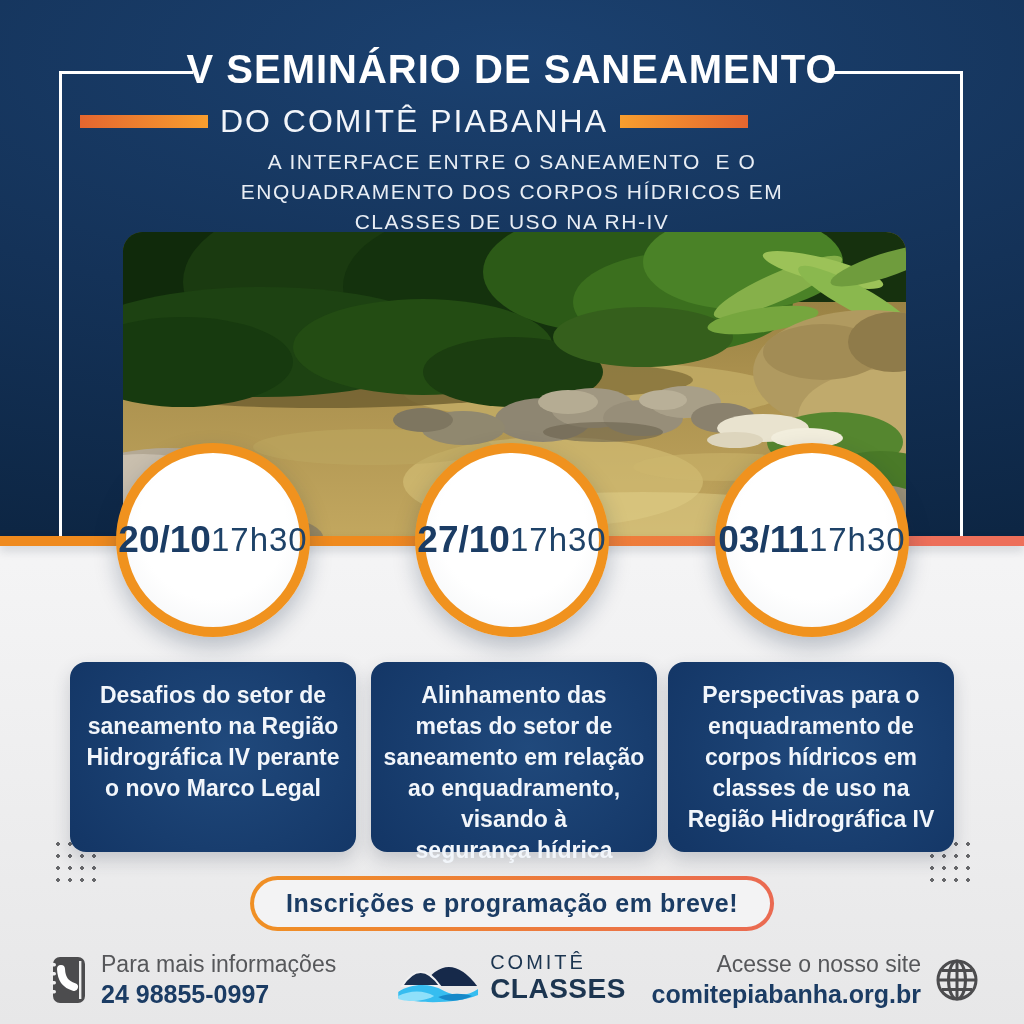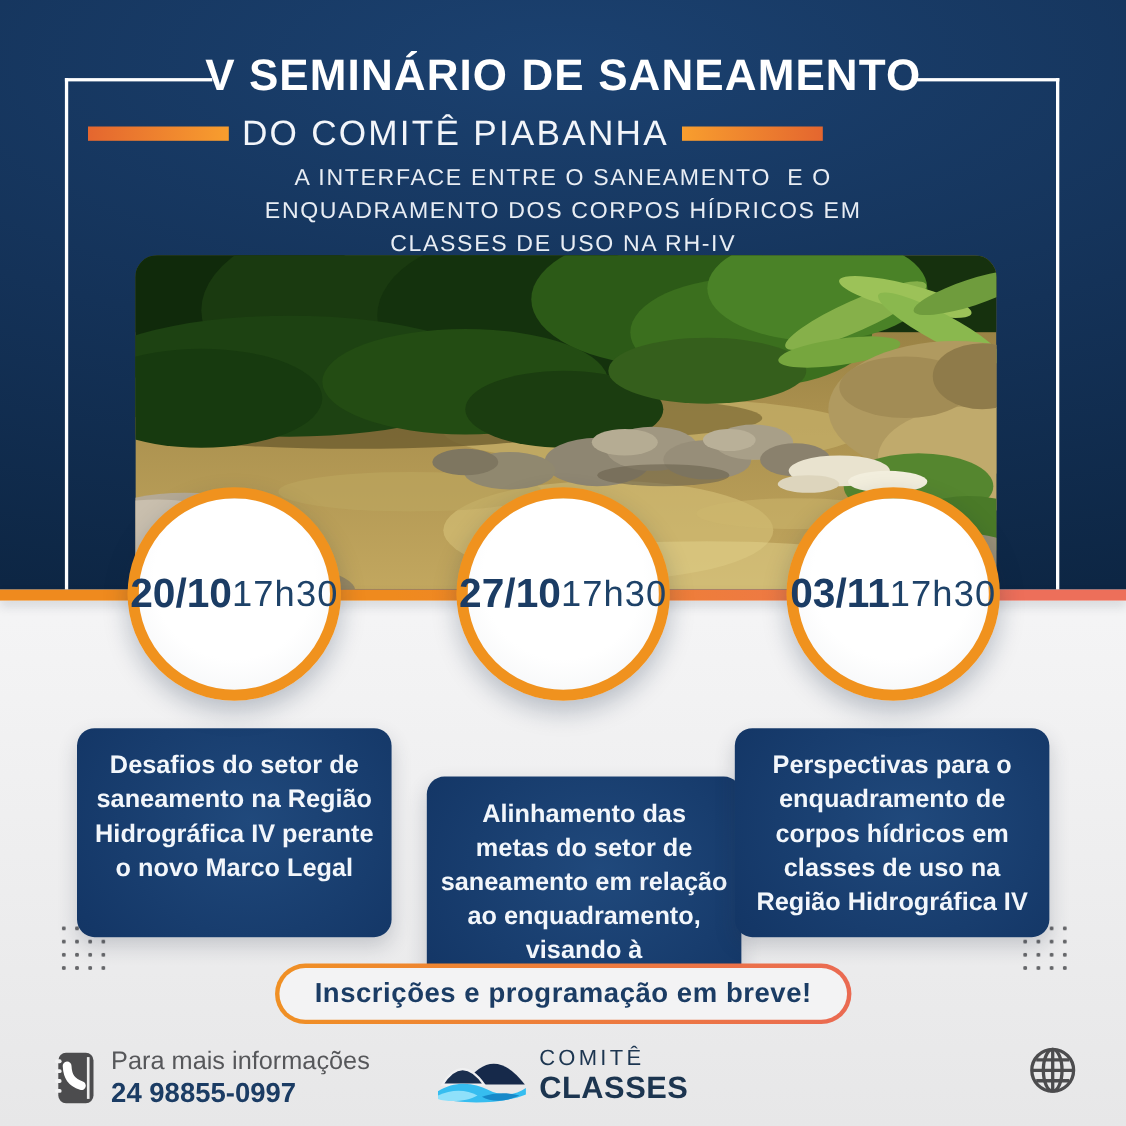--- a/index.html
+++ b/index.html
@@ -60,21 +60,21 @@
   .date-circle .time{color:#1e4268;font-size:33px;font-weight:400;line-height:38px;letter-spacing:1px;}
   .c1{left:116px;} .c2{left:415px;} .c3{left:715px;}
   
   .card{
     position:absolute;top:662px;width:286px;height:190px;border-radius:16px;
     background:radial-gradient(130% 170% at 55% 45%, #20497c 0%, #143767 48%, #0c2a4e 100%);
     box-shadow:0 8px 18px rgba(40,50,70,0.20);
     color:#f2f6fb;font-size:23px;font-weight:600;line-height:31px;text-align:center;
     padding-top:18px;box-sizing:border-box;z-index:3;
   }
-  .card1{left:70px;} .card2{left:388px;margin-top:44px;} .card3{left:668px;}
+  .card1{left:70px;} .card2{left:371px;} .card3{left:668px;}
   
   .dot-grid{
     position:absolute;width:46px;height:46px;z-index:2;
     background-image:radial-gradient(#66676a 1.7px, transparent 2px);
     background-size:12px 12px;background-position:2px 2px;
   }
   .dots-left{left:50px;top:836px;}
   .dots-right{left:924px;top:836px;}
   
   .cta-outer{
@@ -261,20 +261,24 @@
       <path d="M0 50 C 12 44, 26 44, 36 50 C 26 56, 8 56, 0 53 Z" fill="#8fe0fa"></path>
       <path d="M40 51 C 52 47, 64 47, 74 50 C 62 56, 48 56, 40 51 Z" fill="#1789c9"></path>
     </svg>
     <div class="logo-text">
       <div class="l1">COMITÊ</div>
       <div class="l2">CLASSES</div>
     </div>
   </div>
 
   <div class="footer-right">
+    <div class="right-text">
+      <div class="f-label">Acesse o nosso site</div>
+      <div class="f-strong">comitepiabanha.org.br</div>
+    </div>
     <svg width="46" height="46" viewBox="0 0 46 46">
       <g stroke="#4c4c4e" stroke-width="3" fill="none">
         <circle cx="23" cy="23" r="19"></circle>
         <ellipse cx="23" cy="23" rx="8.5" ry="19"></ellipse>
         <line x1="23" y1="4" x2="23" y2="42"></line>
         <line x1="8" y1="13.5" x2="38" y2="13.5"></line>
         <line x1="4" y1="23" x2="42" y2="23"></line>
         <line x1="8" y1="32.5" x2="38" y2="32.5"></line>
       </g>
     </svg>

